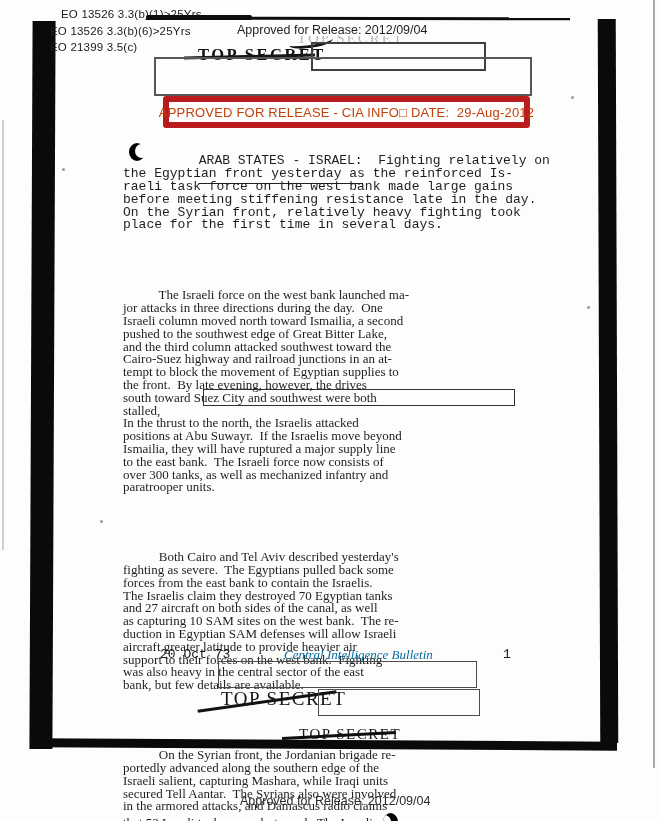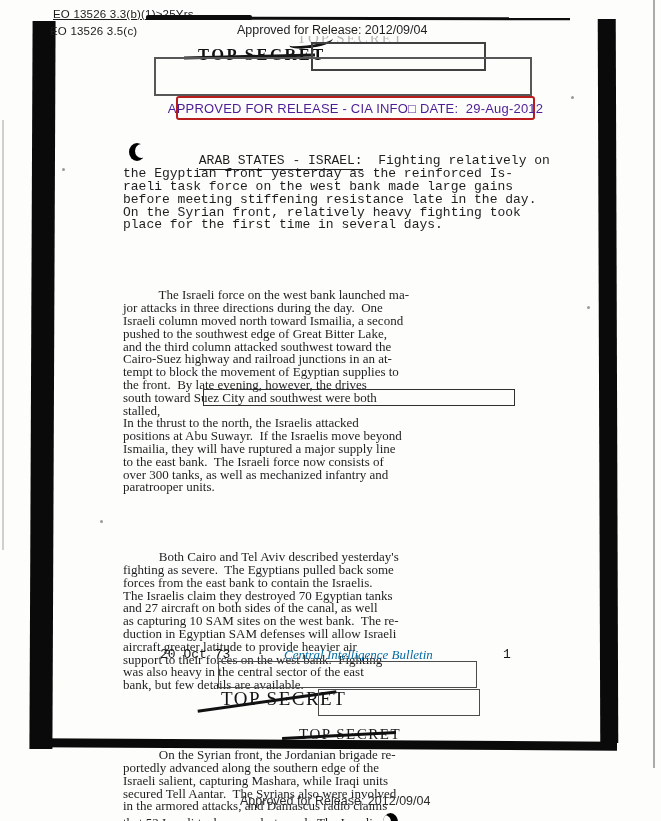--- a/index.html
+++ b/index.html
@@ -14,51 +14,51 @@
   .bar { background:#0a0a0a; }
   .left-bar   { left:31px;  top:21px;  width:23px;  height:728px; transform:skewX(-0.25deg); }
   .right-bar  { left:599px; top:19px;  width:18px;  height:724px; transform:skewX(0.2deg); }
   .bottom-bar { left:36px;  top:740px; width:581px; height:9px; transform:rotate(0.35deg); }
   .right-faint { left:653px; top:0; width:2px; height:768px; background:#ababab; }
   .left-faint  { left:2px; top:120px; width:2px; height:430px; background:#cfcfcf; }
   .speck { width:3px; height:3px; background:#9a9a9a; border-radius:50%; }
 
   
   .eo-block { left:50px; top:6px; font-size:11.5px; line-height:16.5px; color:#1a1a1a; letter-spacing:0.2px; }
-  .eo-block div:first-child { margin-left:3px;text-decoration:underline; }
+  .eo-block div:first-child { margin-left:11px; }
 
   .marker-line { left:146px; top:17px; width:424px; height:3px; background:#0d0d0d; transform:rotate(0.1deg); }
   .marker-line-head { left:146px; top:15px; width:106px; height:5px; background:#0d0d0d; border-radius:2px; }
 
   .approved-top { left:237px; top:23px; font-size:12.5px; color:#1f1f1f; }
   .faded-clip { left:297px; top:36px; width:130px; height:11px; overflow:hidden; }
   .faded-clip span { display:block; font-family:"Liberation Serif", serif; font-size:15px;
     letter-spacing:2px; color:#b8b8b8; transform:translateY(-6px); }
   .stamp-swoosh { left:289px; top:36px; width:44px; height:9px;
     border-bottom:3.5px solid #141414; border-radius:0 0 60% 40%; transform:rotate(-6deg); }
 
   .ts-header { left:198px; top:45px; font-family:"Liberation Serif", serif; font-weight:600;
     font-size:16.5px; letter-spacing:2.5px; color:#111; }
   .ts-header-strike { left:184px; top:55px; width:131px; height:2.5px; background:#161616; transform:rotate(-1.4deg); }
 
   .box { background:transparent; }
   .box-small-hdr { left:311px; top:42px; width:171px; height:25px; border:2px solid #414141; }
   .box-large-hdr { left:154px; top:57px; width:374px; height:35px; border:2px solid #575757; }
 
-  .banner { left:176px; top:96px; width:355px; height:20px; border:2px solid #b91c1c; border-radius:3px;
+  .banner { left:163px; top:96px; width:355px; height:20px; border:6px solid #b91c1c; border-radius:3px;
     display:flex; align-items:center; justify-content:center;
-    font-size:13px; letter-spacing:0.2px; color:#4c1d95; white-space:pre; background:#fdfdfc; }
+    font-size:13px; letter-spacing:0.2px; color:#c2410c; white-space:pre; background:#fdfdfc; }
 
   
   .body-text { left:123px; top:117px; width:440px;
     font-family:"Liberation Mono","DejaVu Sans Mono", monospace;
     font-size:13px; line-height:12.8px; color:#1e1e1e; white-space:pre; }
   .para { position:relative; }
   .para + .para { margin-top:6px;font-family:Liberation Serif, serif; }
-  .heading-underline { margin-left:29px; border-bottom:1.5px solid #222; padding-bottom:1px; }
+  .heading-underline { margin-left:29px; border-bottom:1.5px solid #222; padding-bottom:15px; }
 
   .crescent-open { left:6px; top:0px; width:16px; height:18px; background:#000; border-radius:50%; }
   .crescent-open::after { content:""; position:absolute; left:5.5px; top:1.5px; width:13px; height:14px;
     background:#fdfdfc; border-radius:50%; }
   .crescent-close { display:inline-block; position:relative; width:15px; height:18px; background:#000;
     border-radius:50%; vertical-align:-4px; margin-left:5px; overflow:hidden; }
   .crescent-close::after { content:""; position:absolute; left:-4.5px; top:1.5px; width:13px; height:14px;
     background:#fdfdfc; border-radius:50%; }
 
   .redaction-mid { left:80px; top:112px; width:310px; height:15px; border:1.5px solid #303030; background:transparent; }
@@ -91,21 +91,22 @@
   <div class="abs bar bottom-bar"></div>
   <div class="abs right-faint"></div>
   <div class="abs left-faint"></div>
   <div class="abs speck" style="left:62px;top:168px;"></div>
   <div class="abs speck" style="left:587px;top:306px;"></div>
   <div class="abs speck" style="left:100px;top:520px;"></div>
   <div class="abs speck" style="left:571px;top:96px;"></div>
 
   <div class="abs eo-block">
     <div>EO 13526 3.3(b)(1)&gt;25Yrs</div>
-    <div>EO 13526 3.5(c)</div>
+    <div>EO 13526 3.3(b)(6)&gt;25Yrs</div>
+    <div>EO 21399 3.5(c)</div>
   </div>
   <div class="abs marker-line"></div>
   <div class="abs marker-line-head"></div>
 
   <div class="abs approved-top">Approved for Release: 2012/09/04</div>
   <div class="abs faded-clip">
     <span>TOP SECRET</span>
   </div>
   <div class="abs stamp-swoosh"></div>
 

